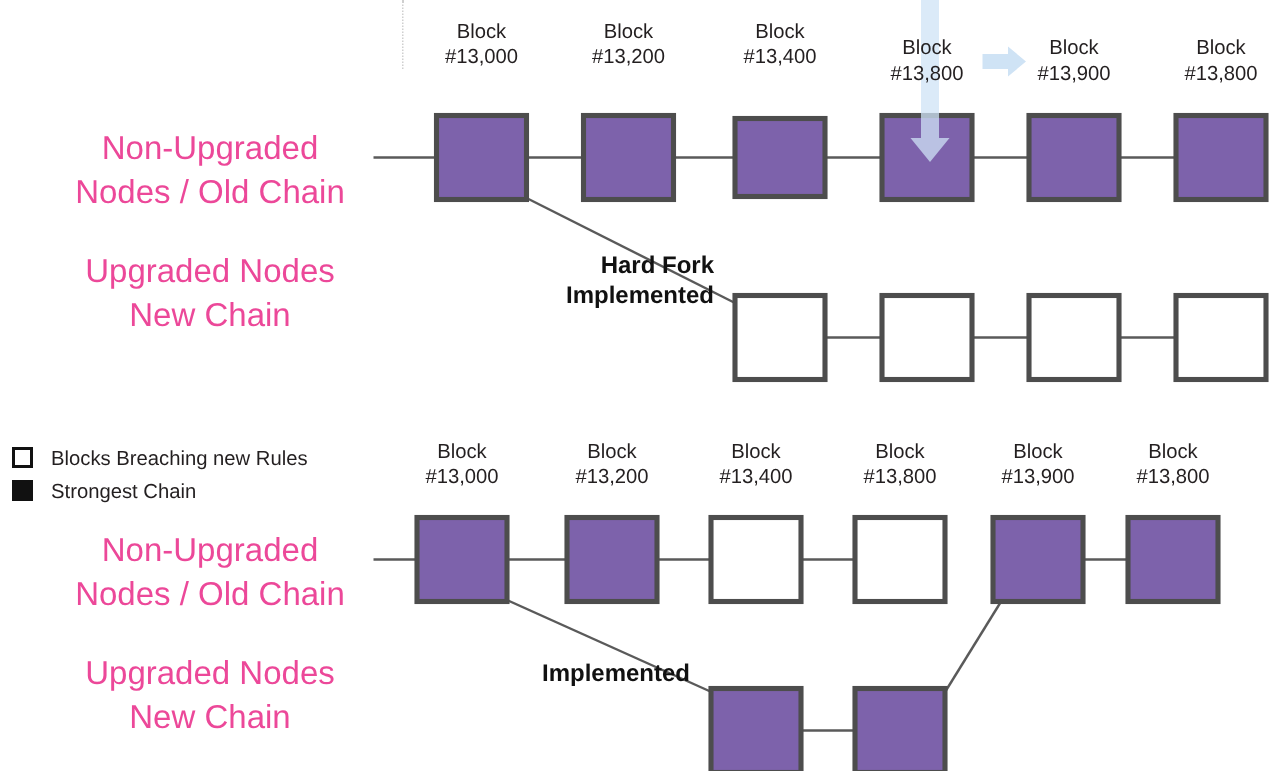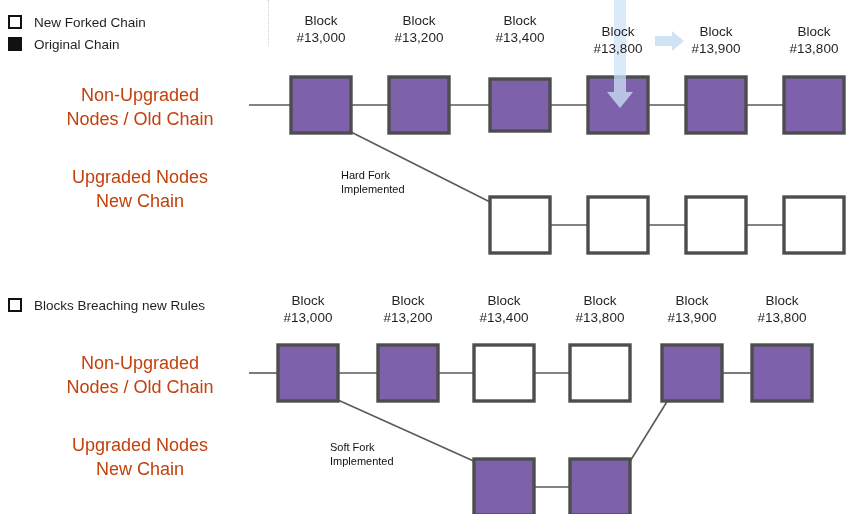--- a/index.html
+++ b/index.html
@@ -22,32 +22,32 @@
   .legend .sw{
     width:14px;height:14px;border:2px solid #111;
     box-sizing:border-box;margin-right:12px;flex:0 0 auto;
   }
   .legend .sw.filled{background:#111;}
   .legend .sw.hollow{background:#ffffff;}
   .legend .lbl{font-size:13.5px;color:#231f20;white-space:nowrap;}
 
   .rowlabel{
     position:absolute;text-align:center;line-height:1.32;
-    font-size:18px;color:#c2410c;white-space:nowrap;
+    font-size:22px;color:#ec4899;white-space:nowrap;
   }
 
   .blocklabel{
     position:absolute;text-align:center;line-height:1.25;
     font-size:13.5px;color:#231f20;white-space:nowrap;
     width:90px;
   }
 
   .annot{
-    position:absolute;text-align:left;line-height:1.28;
-    font-size:11px;font-weight:normal;color:#111;white-space:nowrap;
+    position:absolute;text-align:right;line-height:1.28;
+    font-size:16px;font-weight:bold;color:#111;white-space:nowrap;
   }
 
   
   .dotrule{
     position:absolute;width:0;border-left:1px dotted #cfcfcf;
   }
 </style>
 </head>
 <body>
 
@@ -122,30 +122,20 @@
     </g>
 
     <g>
       <rect x="474" y="459" width="60" height="56" fill="#7d62ab" stroke="#4d4d4d" stroke-width="3.4"></rect>
       <rect x="570" y="459" width="60" height="56" fill="#7d62ab" stroke="#4d4d4d" stroke-width="3.4"></rect>
     </g>
   </svg>
 
   <div class="dotrule" style="left:268px;top:0px;height:46px;"></div>
 
-  <div class="legend" style="left:8px;top:11px;">
-    <div class="row">
-      <span class="sw hollow"></span>
-      <span class="lbl">New Forked Chain</span>
-    </div>
-    <div class="row">
-      <span class="sw filled"></span>
-      <span class="lbl">Original Chain</span>
-    </div>
-  </div>
 
   <div class="rowlabel" style="left:35px;top:84px;width:210px;">
     <div>Non-Upgraded</div>
     <div>Nodes / Old Chain</div>
   </div>
   <div class="rowlabel" style="left:35px;top:166px;width:210px;">
     <div>Upgraded Nodes</div>
     <div>New Chain</div>
   </div>
 
@@ -177,20 +167,24 @@
   <div class="annot" style="left:341px;top:168px;width:135px;">
     <div>Hard Fork</div>
     <div>Implemented</div>
   </div>
 
   <div class="legend" style="left:8px;top:294px;text-align:right;">
     <div class="row">
       <span class="sw hollow"></span>
       <span class="lbl">Blocks Breaching new Rules</span>
     </div>
+    <div class="row">
+      <span class="sw filled"></span>
+      <span class="lbl">Strongest Chain</span>
+    </div>
   </div>
 
   <div class="rowlabel" style="left:35px;top:352px;width:210px;">
     <div>Non-Upgraded</div>
     <div>Nodes / Old Chain</div>
   </div>
   <div class="rowlabel" style="left:35px;top:434px;width:210px;">
     <div>Upgraded Nodes</div>
     <div>New Chain</div>
   </div>
@@ -214,17 +208,16 @@
   <div class="blocklabel" style="left:647px;top:293px;">
     <div>Block</div>
     <div>#13,900</div>
   </div>
   <div class="blocklabel" style="left:737px;top:293px;">
     <div>Block</div>
     <div>#13,800</div>
   </div>
 
   <div class="annot" style="left:330px;top:440px;width:130px;">
-    <div>Soft Fork</div>
     <div>Implemented</div>
   </div>
 
 </div>
 
 </body></html>

